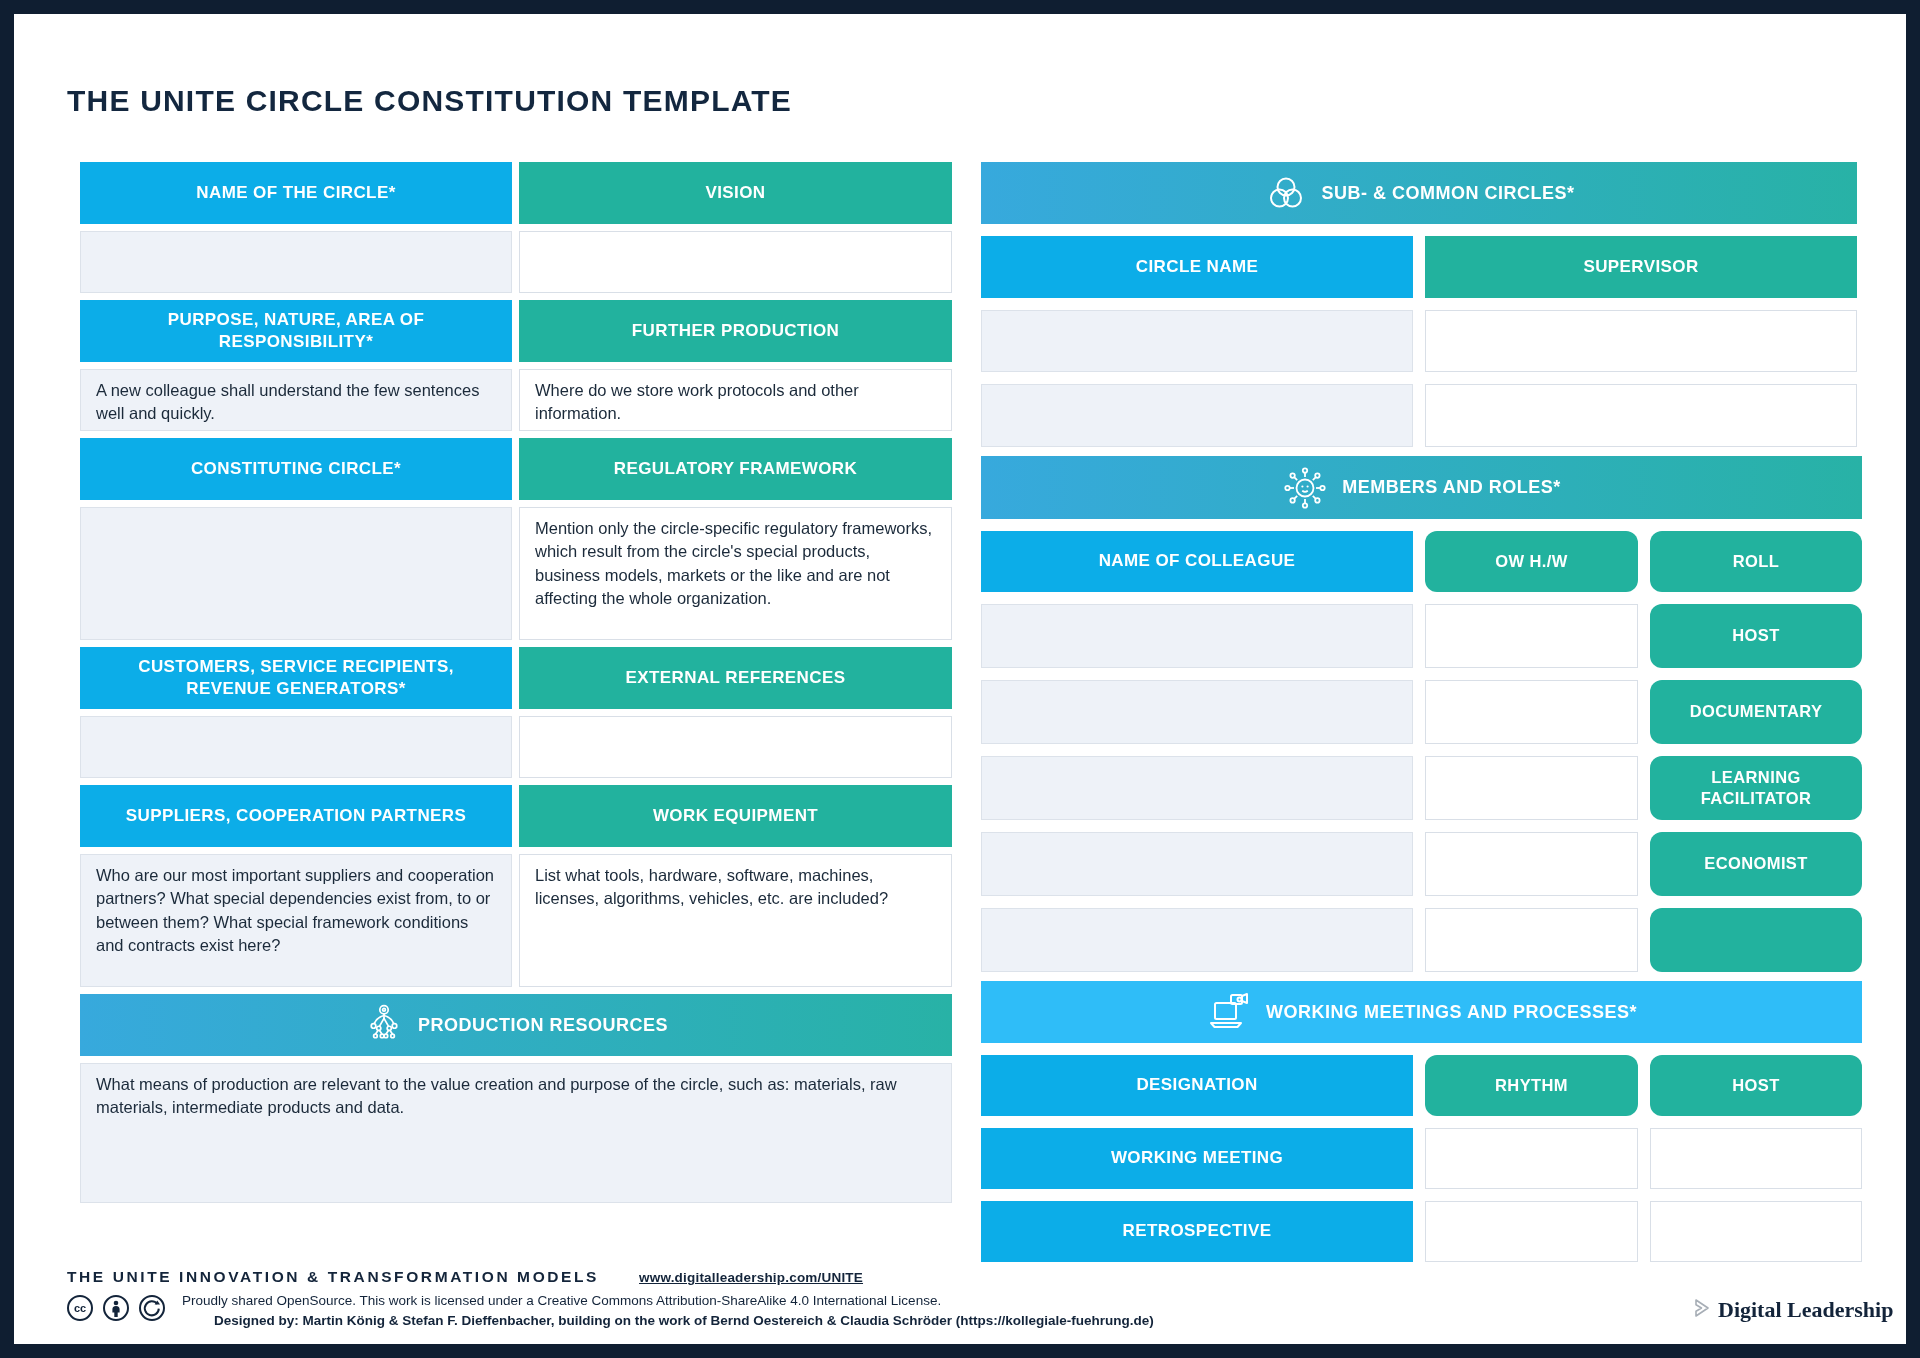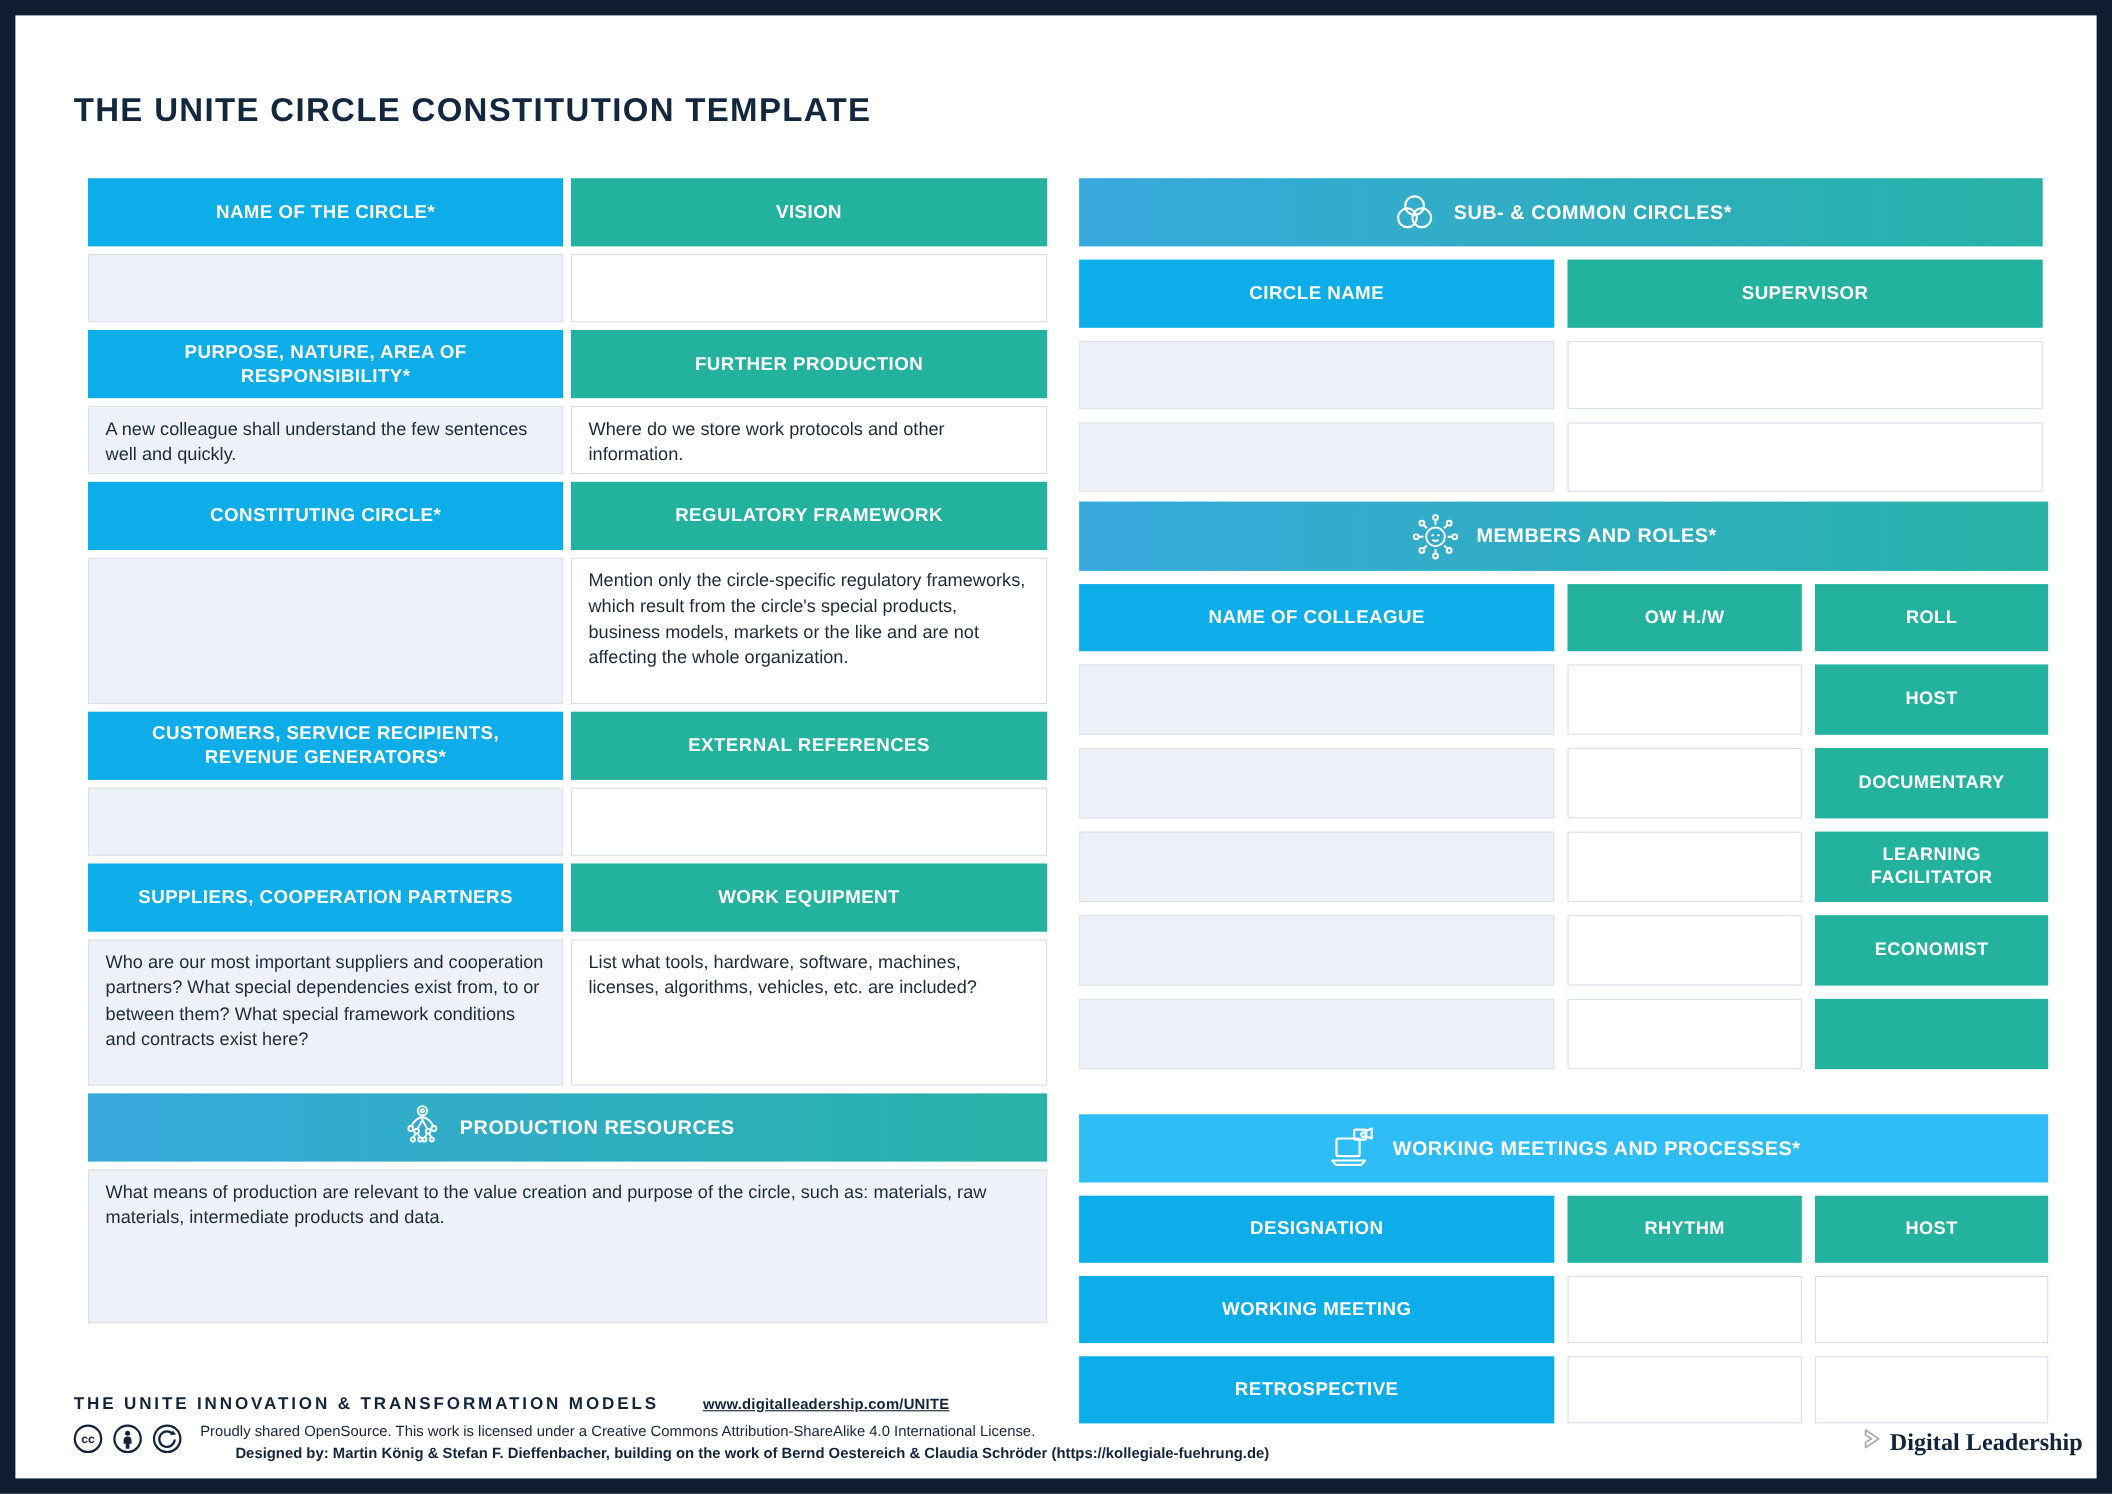--- a/index.html
+++ b/index.html
@@ -66,23 +66,22 @@
     grid-template-columns:432px 432px;
     grid-template-rows:62px 62px 62px 63px;
   }
   .grid-b {
     grid-template-columns:432px 213px 212px;
     grid-template-rows:63px 61px 64px 64px 64px 64px 64px;
   }
   .grid-c {
     grid-template-columns:432px 213px 212px;
     grid-template-rows:62px 61px 61px 61px;
-    margin-top:32px;
-  }
-  .hdr.narrow { padding:0 16px; font-size:16.5px; }
+  }
+  .hdr.narrow { padding:0 16px; font-size:16.5px;border-radius:12px; }
 
   
   .footer-brand {
     position:absolute; left:67px; top:1268px;
     display:flex; align-items:baseline; gap:40px; white-space:nowrap;
   }
   .brand-text {
     font-size:15.5px; font-weight:bold; letter-spacing:2.6px; color:#13243A;
   }
   .brand-link {

